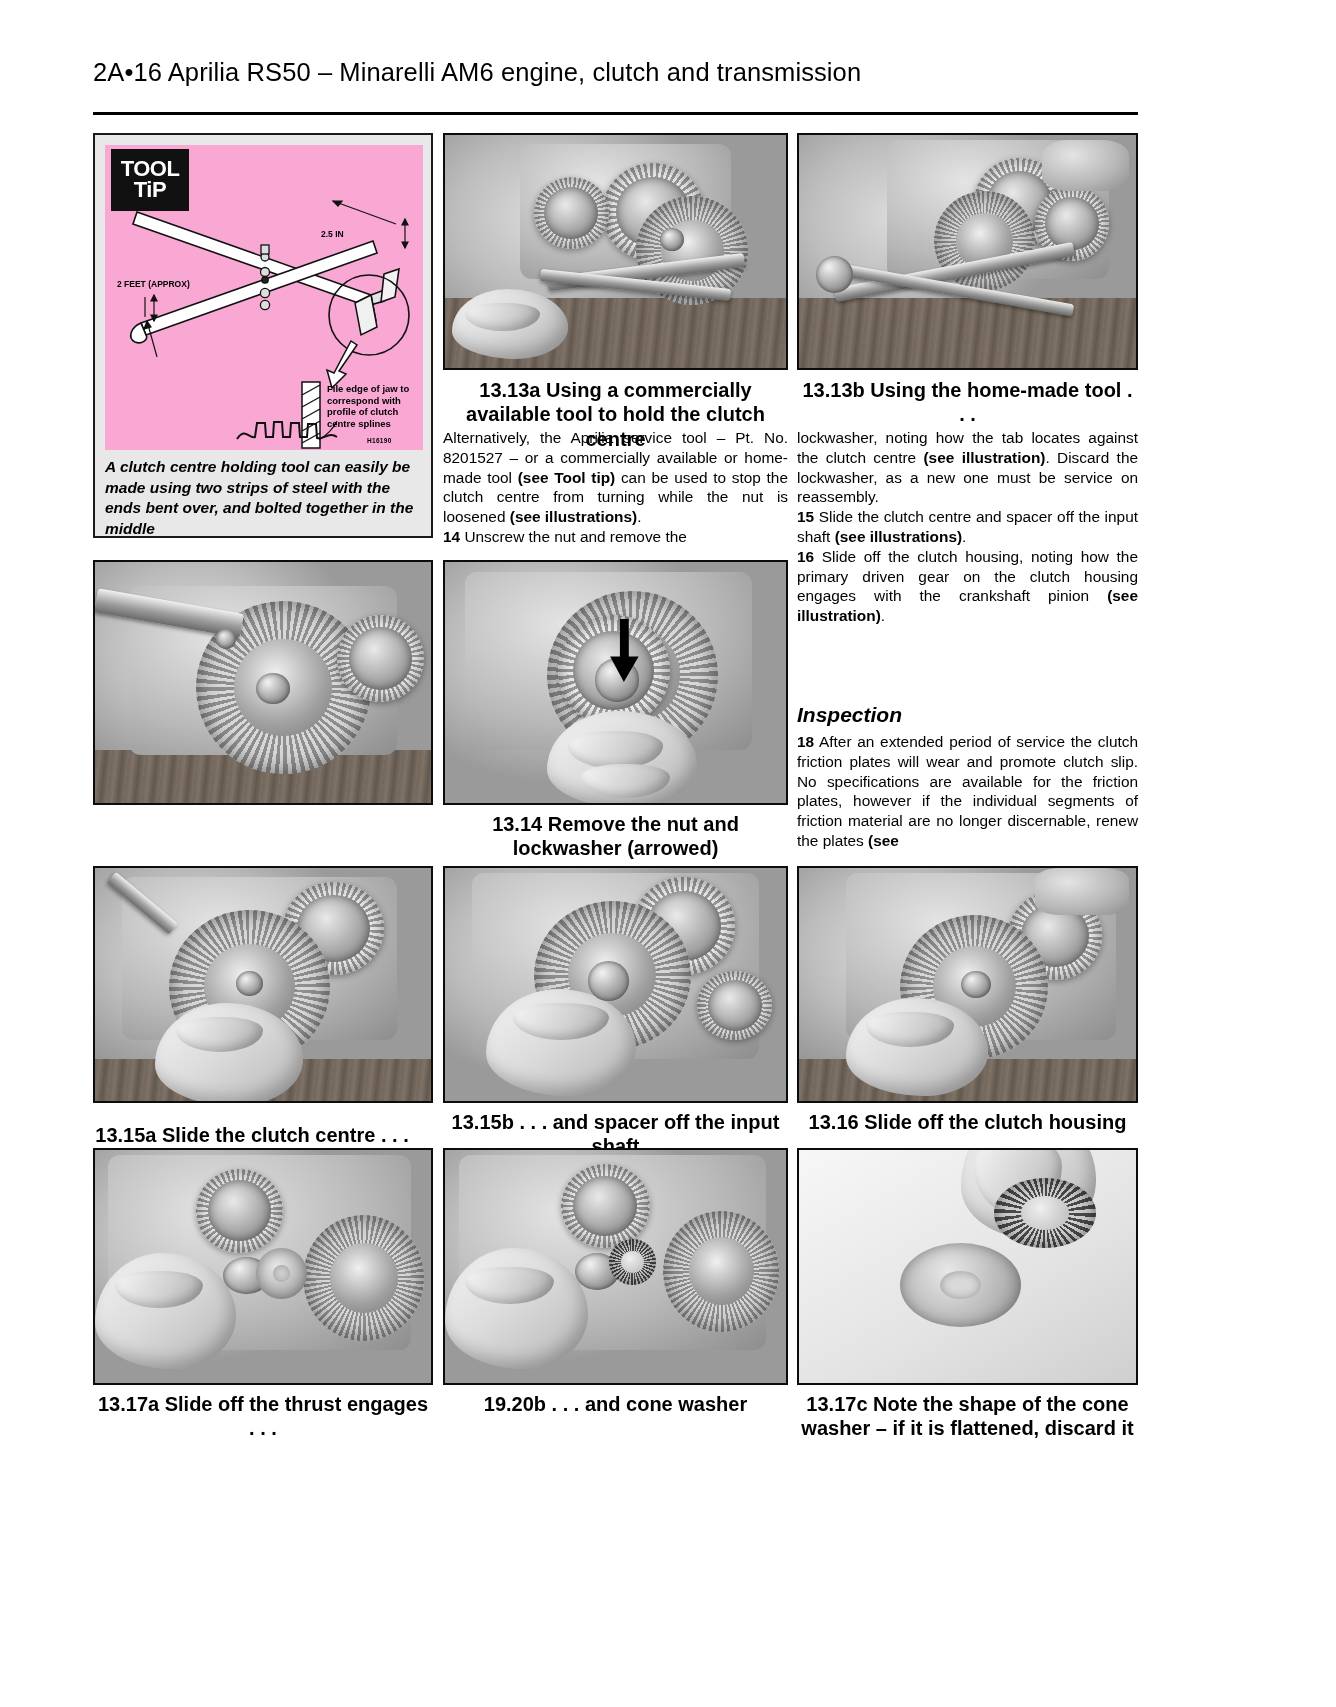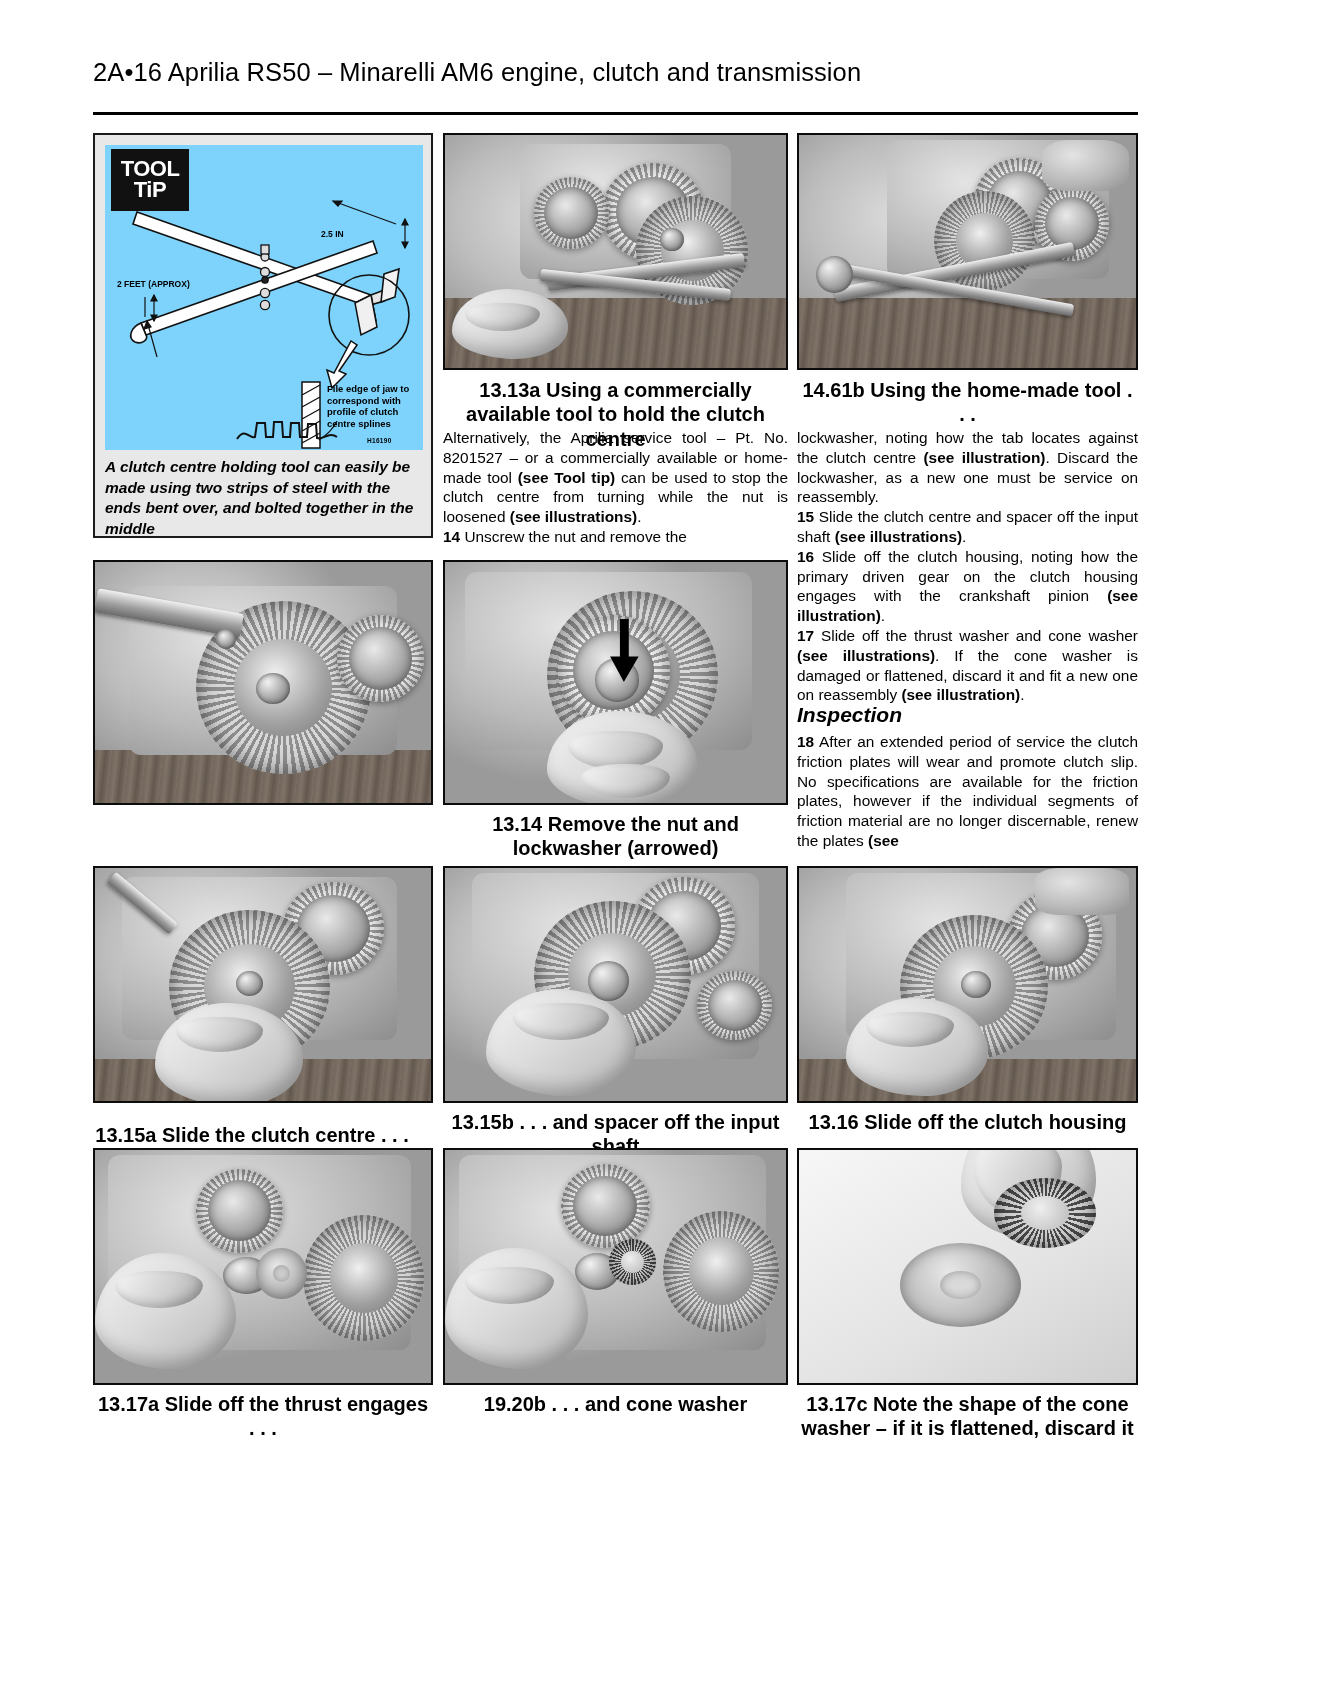--- a/index.html
+++ b/index.html
@@ -52,21 +52,21 @@
     left: 93px; top: 133px;
     width: 340px; height: 405px;
     border: 2px solid #1a1a1a;
     background: #e8e8e8;
     box-sizing: border-box;
   }
   .tooltip-art {
     position: absolute;
     left: 10px; top: 10px;
     width: 318px; height: 305px;
-    background: #7dd3fc;
+    background: #f9a8d4;
     overflow: hidden;
   }
   .tooltip-badge {
     position: absolute;
     left: 6px; top: 4px;
     width: 78px; height: 62px;
     background: #111;
     border: 2px solid #111;
     box-sizing: border-box;
     display: flex;
@@ -373,32 +373,31 @@
       <div class="case" style="left:26%; top:2%; width:66%; height:60%;"></div>
       <div class="gear" style="left:52%; top:10%; width:27%; height:38%;"></div>
       <div class="gear" style="left:70%; top:22%; width:22%; height:32%;"></div>
       <div class="plate" style="left:40%; top:24%; width:30%; height:43%;"></div>
       <div class="lever" style="left:10%; top:56%; width:72%; height:6%; transform:rotate(-11deg);"></div>
       <div class="lever" style="left:12%; top:64%; width:70%; height:5%; transform:rotate(10deg);"></div>
       <div class="bolt" style="left:5%; top:52%; width:11%; height:16%;"></div>
       <div class="case" style="left:72%; top:2%; width:26%; height:22%; border-radius:30%;"></div>
     </div>
   </div>
-  <div class="caption" style="left:797px; top:378px; width:341px;">14.61b  Using the home-made tool . . .</div>
+  <div class="caption" style="left:797px; top:378px; width:341px;">13.13b  Using the home-made tool . . .</div>
 
   <div class="body-text" style="left:443px; top:428px; width:345px;">
     <p><span>Alternatively, the Aprilia service tool – Pt. No. 8201527 – or a commercially available or home-made tool </span><b>(see Tool tip)</b><span> can be used to stop the clutch centre from turning while the nut is loosened </span><b>(see illustrations)</b><span>.</span></p>
     <p><b>14</b><span> Unscrew the nut and remove the</span></p>
   </div>
 
   <div class="body-text" style="left:797px; top:428px; width:341px;">
     <p><span>lockwasher, noting how the tab locates against the clutch centre </span><b>(see illustration)</b><span>. Discard the lockwasher, as a new one must be service on reassembly.</span></p>
     <p><b>15</b><span> Slide the clutch centre and spacer off the input shaft </span><b>(see illustrations)</b><span>.</span></p>
     <p><b>16</b><span> Slide off the clutch housing, noting how the primary driven gear on the clutch housing engages with the crankshaft pinion </span><b>(see illustration)</b><span>.</span></p>
-    <p><b>17</b><span> Slide off the thrust washer and cone washer </span><b>(see illustrations)</b><span>. If the cone washer is damaged or flattened, discard it and fit a new one on reassembly </span><b>(see illustration)</b><span>.</span></p>
   </div>
 
   <div class="sec-head" style="left:797px; top:703px;">Inspection</div>
 
   <div class="body-text" style="left:797px; top:732px; width:341px;">
     <p><b>18</b><span> After an extended period of service the clutch friction plates will wear and promote clutch slip. No specifications are available for the friction plates, however if the individual segments of friction material are no longer discernable, renew the plates </span><b>(see</b></p>
   </div>
 
   <div class="photo" style="left:93px; top:560px; width:340px; height:245px;">
     <div class="ph-inner">

